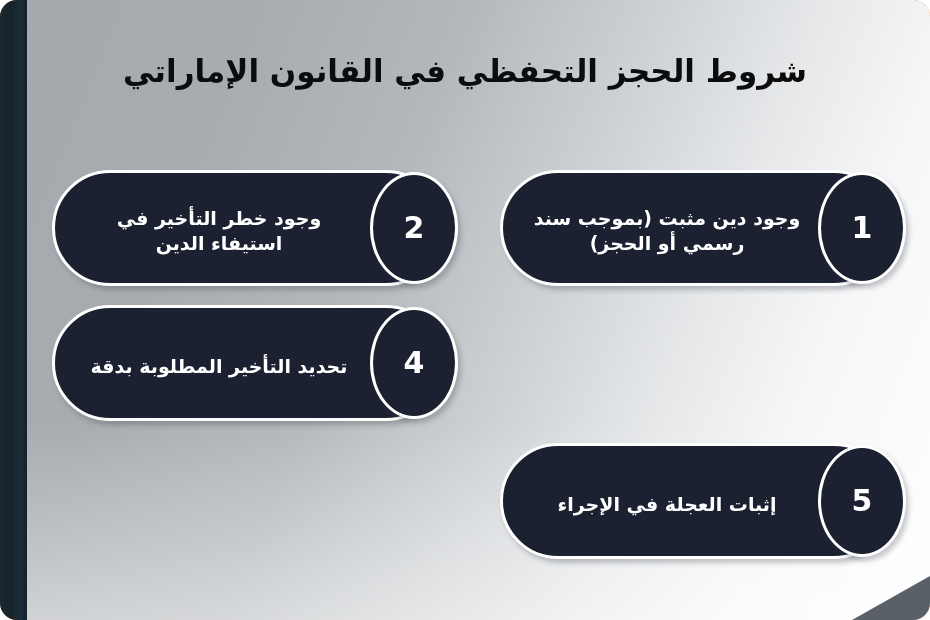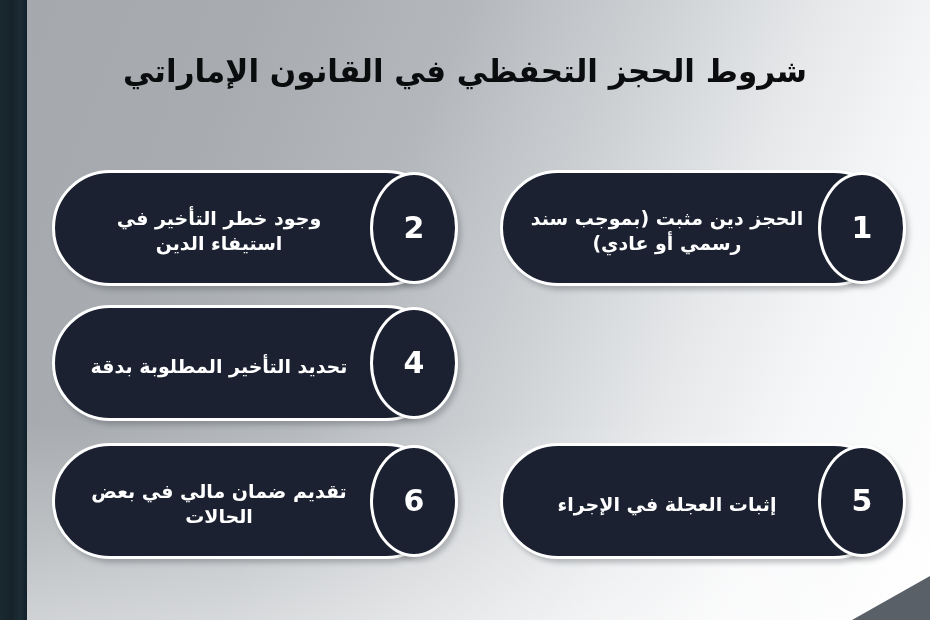--- a/index.html
+++ b/index.html
@@ -11,20 +11,21 @@
     overflow: hidden;
     font-family: "DejaVu Sans", "Liberation Sans", sans-serif;
   }
 
   #slide {
     position: relative;
     width: 930px;
     height: 620px;
     overflow: hidden;
     background: #f97316;
+    border-radius: 17px;
   }
 
   
   #bg-gradient {
     position: absolute;
     inset: 0;
     background:
       linear-gradient(112deg,
         #a5a9ad 0%,
         #a8acb0 22%,
@@ -167,21 +168,21 @@
   <div id="bg-vert"></div>
   <div id="left-bar"></div>
   <div id="corner-triangle"></div>
 
   <h1 id="title">شروط الحجز التحفظي في القانون الإماراتي</h1>
 
   <div id="items">
 
     <div class="item col-right row-1">
       <div class="pill">
-        <div class="pill-text">الحجز دين مثبت (بموجب سند رسمي أو عادي)</div>
+        <div class="pill-text">وجود دين مثبت (بموجب سند رسمي أو الحجز)</div>
       </div>
       <div class="bubble">
         <span class="bubble-num">1</span>
       </div>
     </div>
 
     <div class="item col-left row-1">
       <div class="pill">
         <div class="pill-text">وجود خطر التأخير في استيفاء الدين</div>
       </div>
@@ -202,23 +203,15 @@
 
     <div class="item col-right row-3">
       <div class="pill">
         <div class="pill-text">إثبات العجلة في الإجراء</div>
       </div>
       <div class="bubble">
         <span class="bubble-num">5</span>
       </div>
     </div>
 
-    <div class="item col-left row-3">
-      <div class="pill">
-        <div class="pill-text">تقديم ضمان مالي في بعض الحالات</div>
-      </div>
-      <div class="bubble">
-        <span class="bubble-num">6</span>
-      </div>
-    </div>
 
   </div>
 </div>
 
 </body></html>

